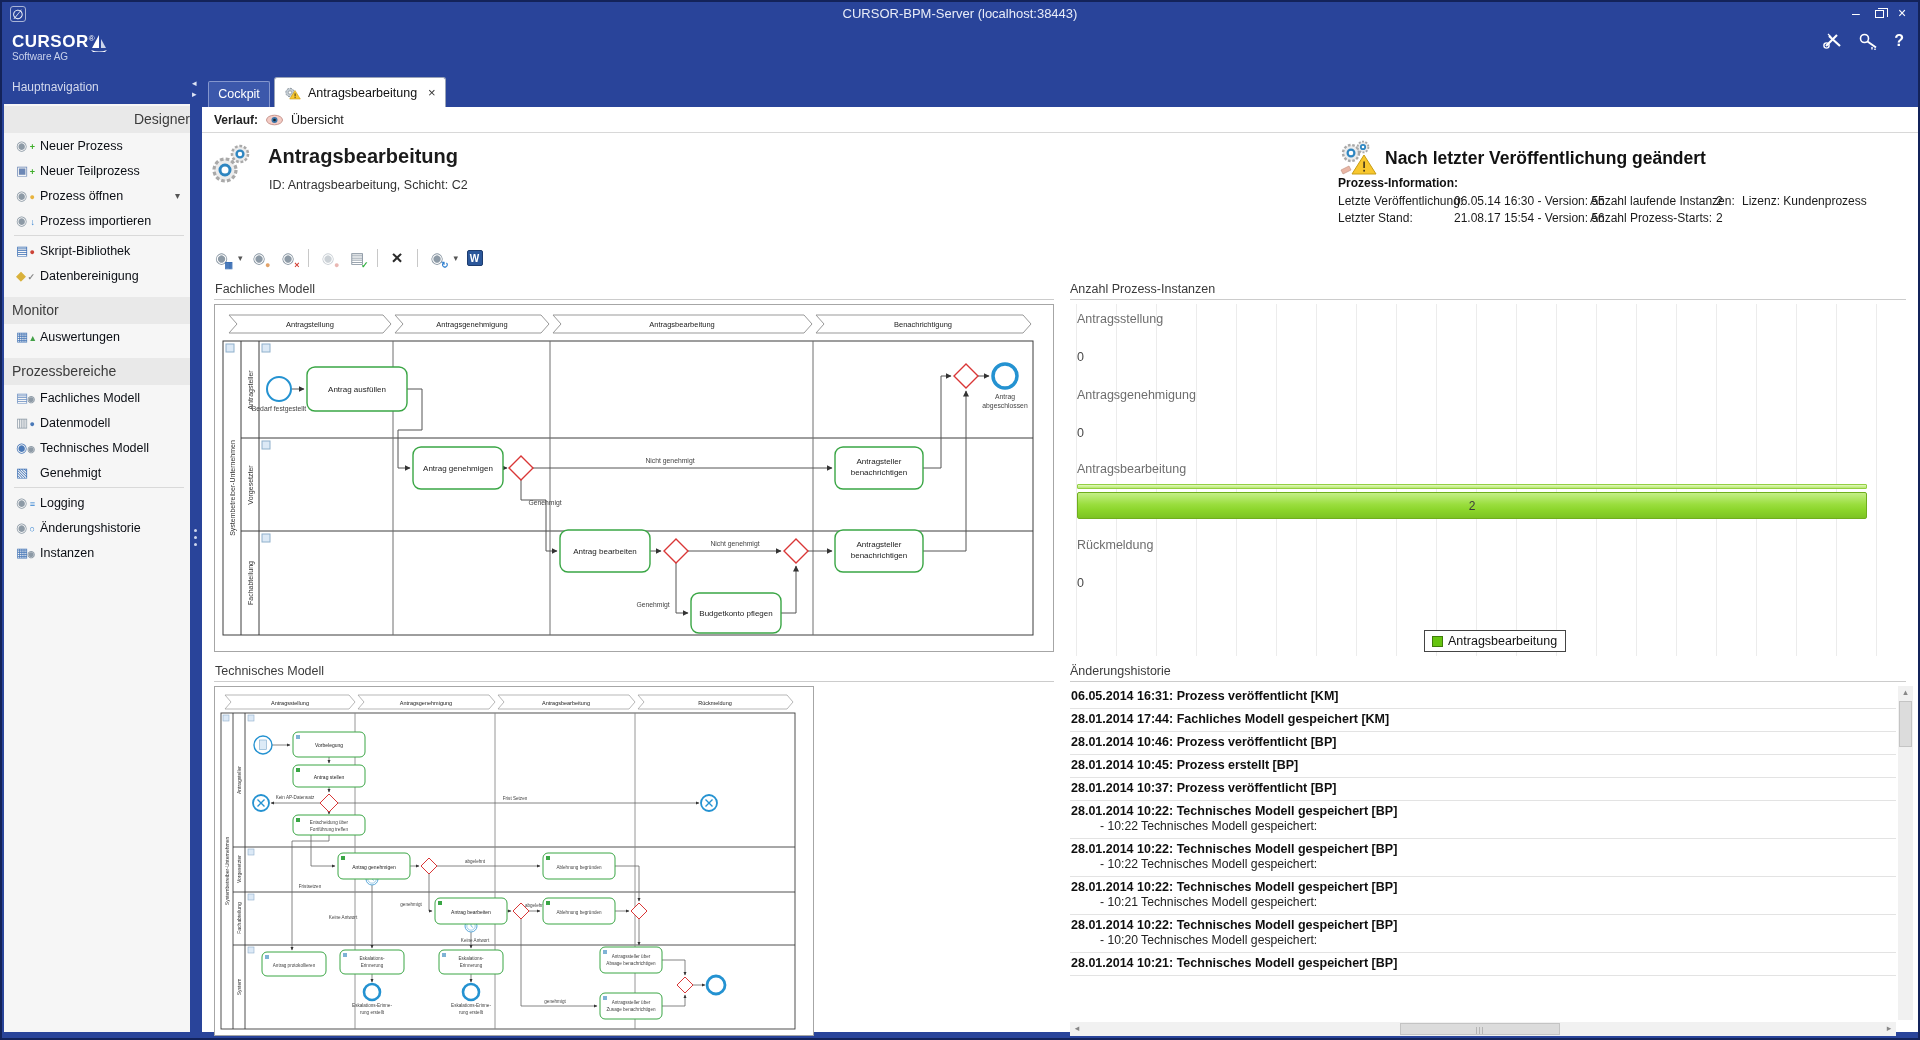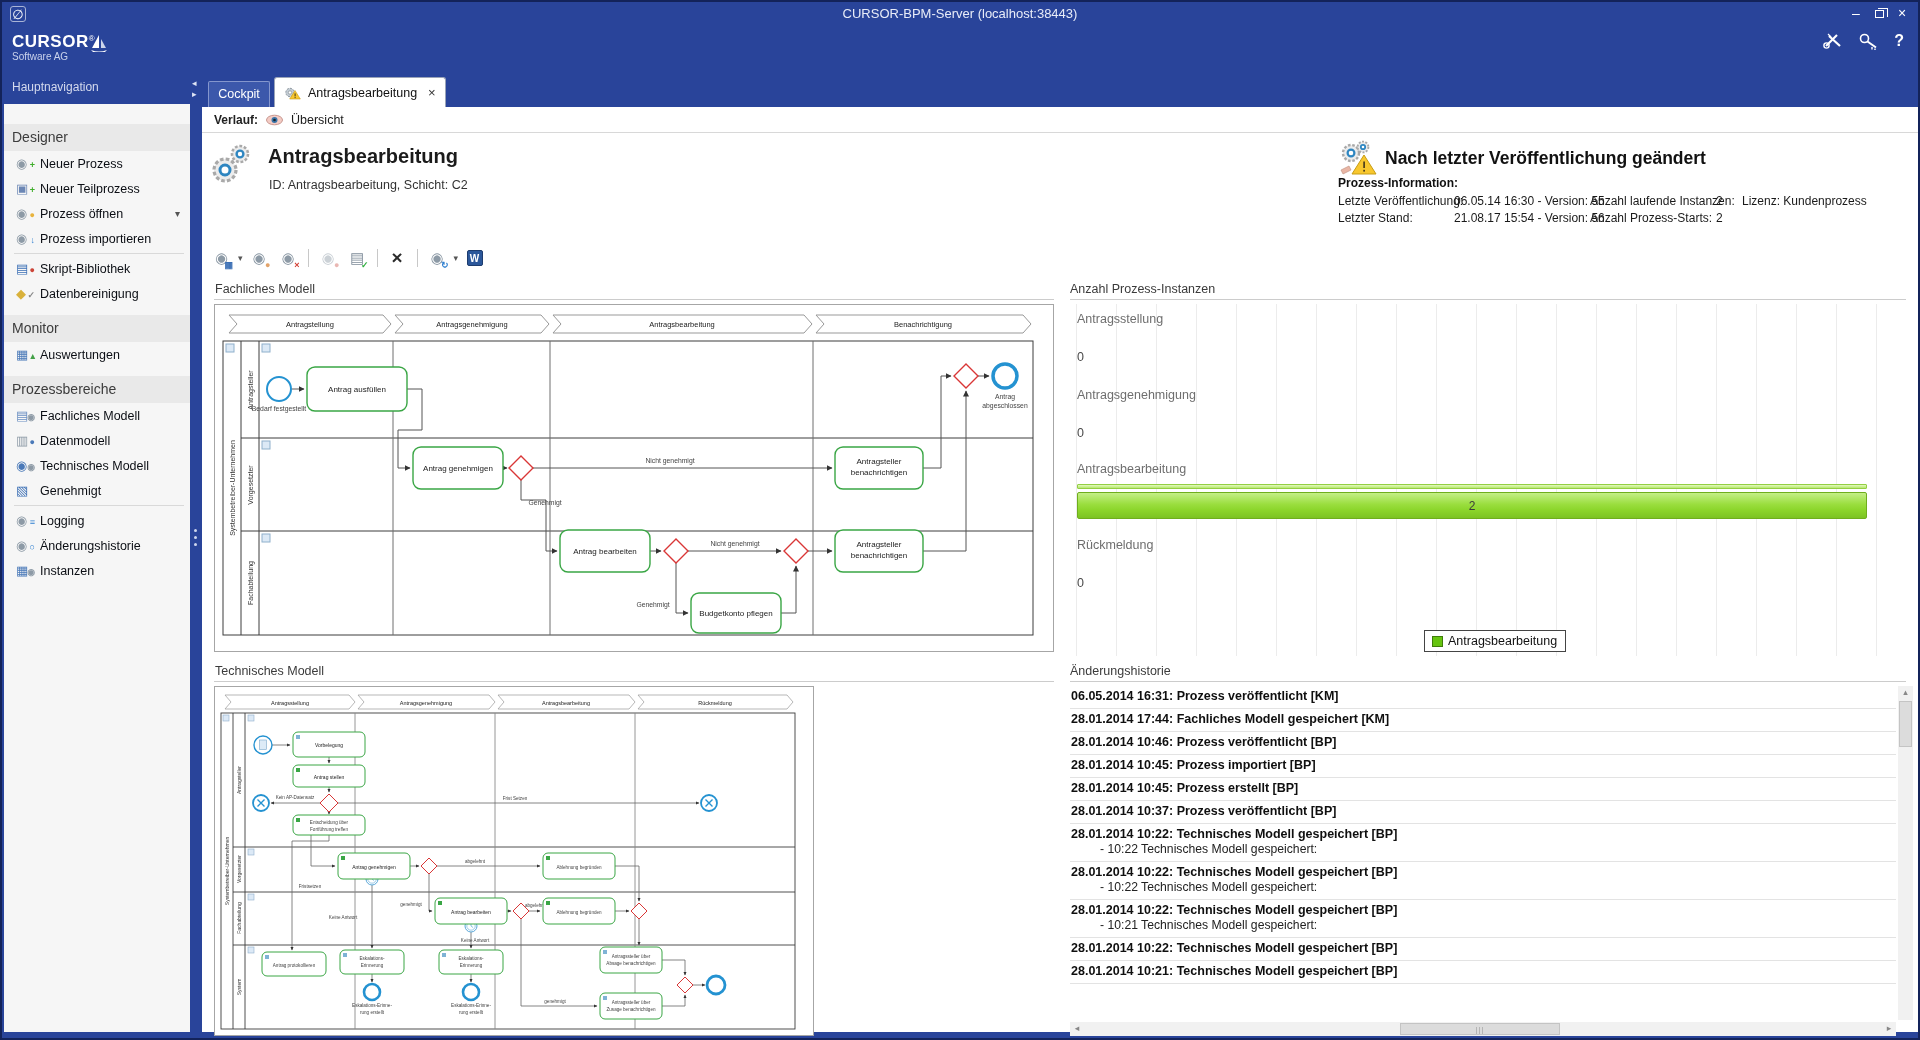--- a/index.html
+++ b/index.html
@@ -22,21 +22,21 @@
   .brand .breg { font-size:8px; vertical-align:super; }
   .brand .bs { display:block; font-size:10px; color:#c9d2ec; margin-top:-1px; }
   .sail { position:absolute; left:78px; top:2px; }
   .appicons { position:absolute; right:14px; top:30px; display:flex; gap:14px; align-items:center; }
   .help-q { color:#fff; font-size:16px; font-weight:bold; }
 
   
   .side-title { position:absolute; left:10px; top:78px; font-size:12px; color:#d4daee; }
   .navpanel { position:absolute; left:2px; top:102px; width:186px; height:928px; background:#f6f6f6; overflow:hidden; }
   .navsec { height:27px; line-height:27px; background:#e9e9e9; color:#3c3c3c; font-size:14px; padding-left:8px; margin-top:9px; }
-  .navsec.first { margin-top:20px; }
+  .navsec.first { margin-top:2px;text-align:right; }
   .navitem { position:relative; height:25px; display:flex; align-items:center; padding-left:12px; font-size:12.5px; color:#0b0e14; cursor:default; }
   .navitem .ico { position:relative; width:18px; height:17px; margin-right:6px; font-size:13px; line-height:17px; }
   .navitem .ico .bdg { position:absolute; right:-1px; bottom:-2px; font-size:9px; font-weight:bold; }
   .navitem .caret { position:absolute; right:10px; color:#555; font-size:10px; }
   .navdiv { height:1px; background:#d9d9d9; margin:2px 6px 2px 10px; }
 
   
   .splitter { position:absolute; left:188px; top:72px; width:12px; height:958px; }
   .splitter .ar { position:absolute; left:2px; color:#dfe5f5; font-size:9px; }
   .sgrip { position:absolute; left:4px; top:455px; display:flex; flex-direction:column; gap:4px; }
@@ -615,42 +615,40 @@
     <div class="h-row">
         <div class="h-main">06.05.2014 16:31: Prozess veröffentlicht [KM]</div>
       </div>
     <div class="h-row">
         <div class="h-main">28.01.2014 17:44: Fachliches Modell gespeichert [KM]</div>
       </div>
     <div class="h-row">
         <div class="h-main">28.01.2014 10:46: Prozess veröffentlicht [BP]</div>
       </div>
     <div class="h-row">
-        <div class="h-main">28.01.2014 10:45: Prozess importiert [BP]</div>
-      </div>
-    <div class="h-row">
         <div class="h-main">28.01.2014 10:45: Prozess erstellt [BP]</div>
       </div>
     <div class="h-row">
         <div class="h-main">28.01.2014 10:37: Prozess veröffentlicht [BP]</div>
       </div>
     <div class="h-row">
         <div class="h-main">28.01.2014 10:22: Technisches Modell gespeichert [BP]</div>
         <div class="h-sub">- 10:22 Technisches Modell gespeichert:</div>
       </div>
     <div class="h-row">
         <div class="h-main">28.01.2014 10:22: Technisches Modell gespeichert [BP]</div>
         <div class="h-sub">- 10:22 Technisches Modell gespeichert:</div>
       </div>
     <div class="h-row">
         <div class="h-main">28.01.2014 10:22: Technisches Modell gespeichert [BP]</div>
         <div class="h-sub">- 10:21 Technisches Modell gespeichert:</div>
       </div>
     <div class="h-row">
         <div class="h-main">28.01.2014 10:22: Technisches Modell gespeichert [BP]</div>
+        <div class="h-sub">- 10:20 Technisches Modell gespeichert:</div>
       </div>
     <div class="h-row">
         <div class="h-main">28.01.2014 10:21: Technisches Modell gespeichert [BP]</div>
       </div>
   </div>
 
   <div class="vscroll">
     <div class="up">▴</div>
     <div class="thumb"></div>
   </div>

